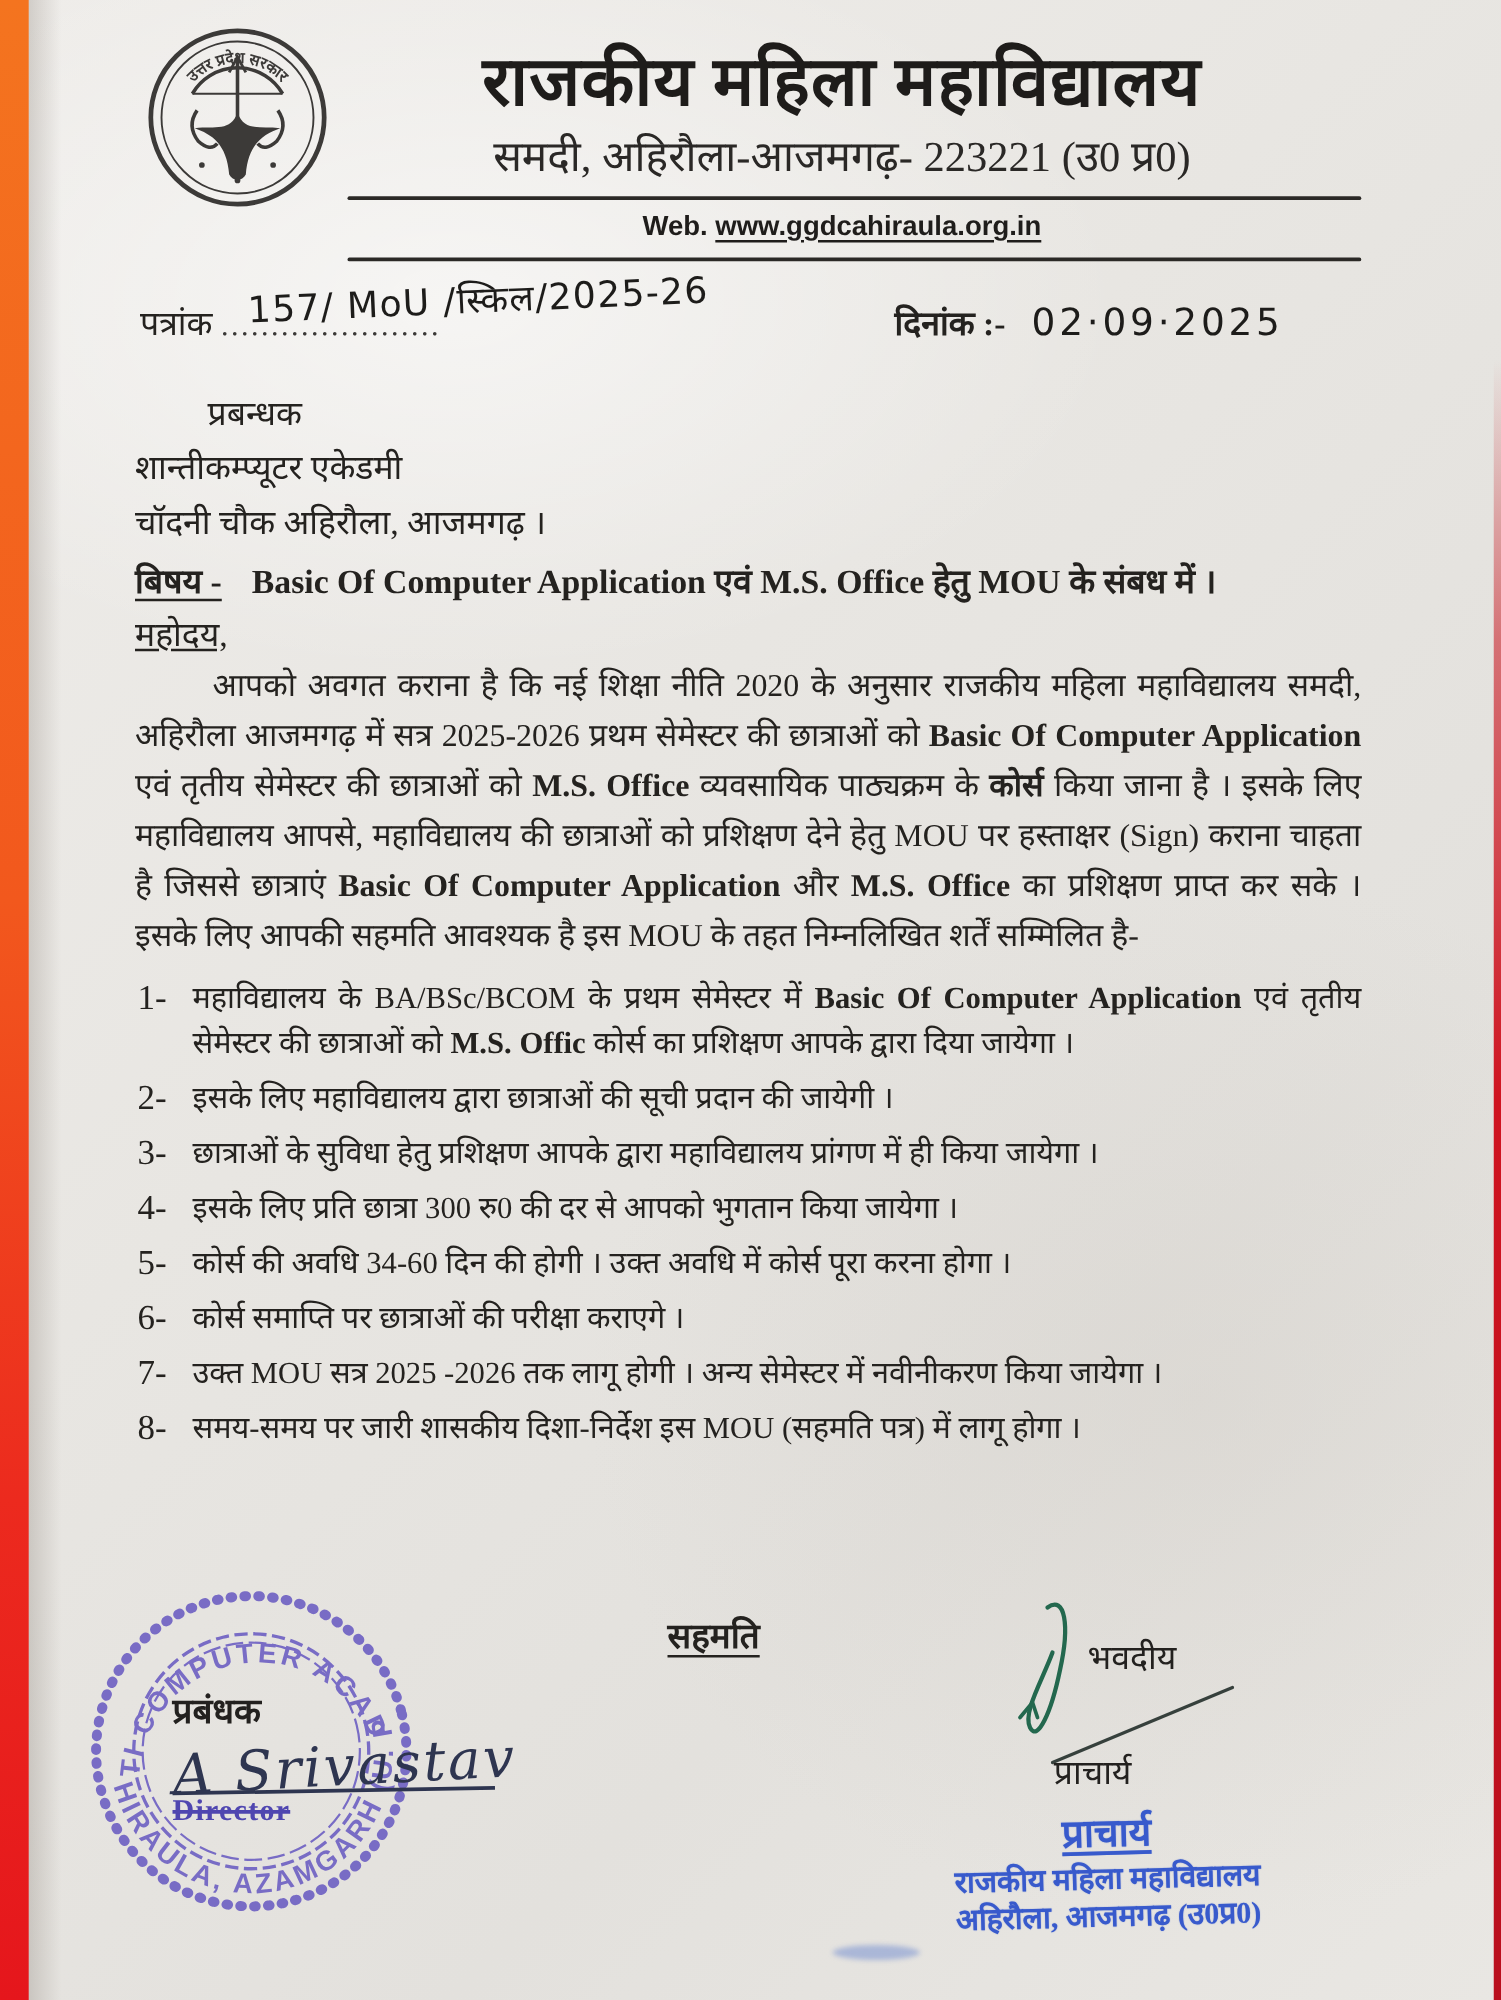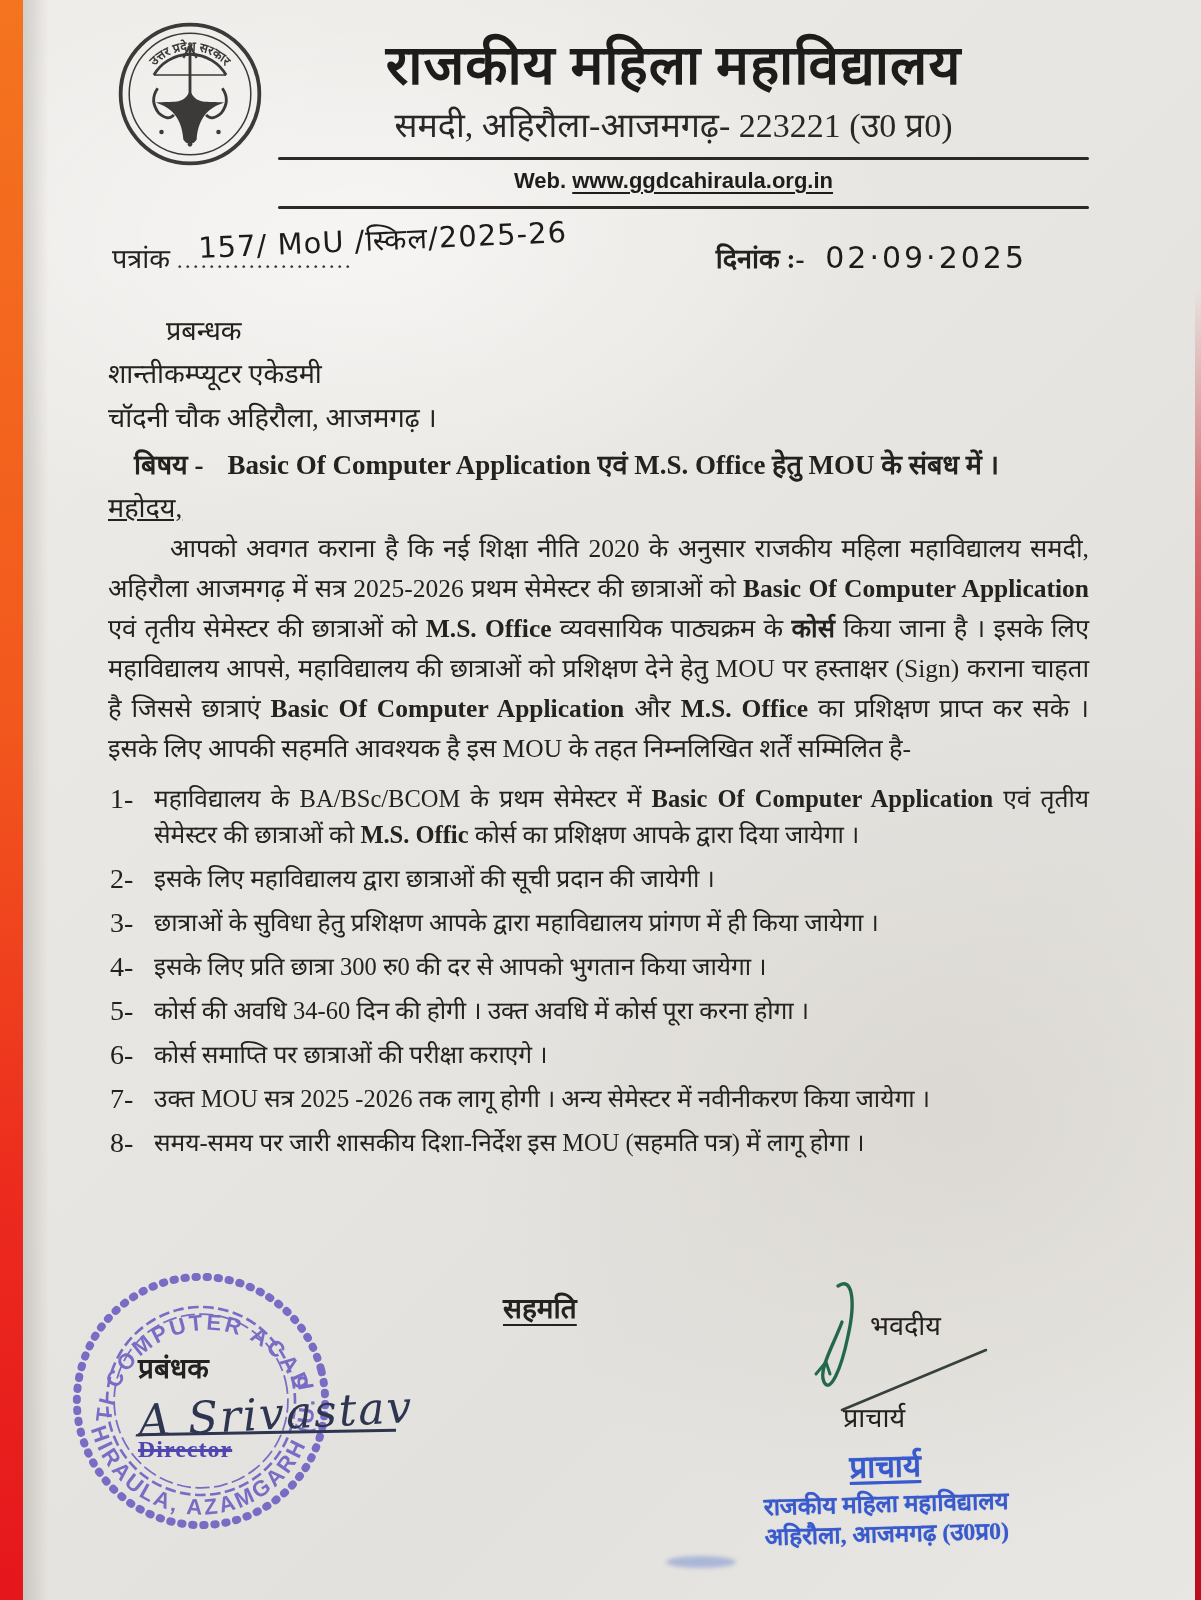--- a/index.html
+++ b/index.html
@@ -42,32 +42,32 @@
   .hand { font-family:"DejaVu Sans","Liberation Sans",sans-serif; color:#1d1c1a; }
   .ref-number { position:absolute; left:86px; top:-20px; font-size:29px; white-space:nowrap;
     transform:rotate(-2.5deg); letter-spacing:1px; }
   .date-right { font-size:27px; font-weight:bold; padding-right:58px; }
   .date-value { font-weight:normal; font-size:30px; letter-spacing:3px; margin-left:14px; }
 
   
   .recipient { margin-top:34px; font-size:27px; line-height:1.62; }
   .recipient .indent1 { padding-left:58px; }
   .subject { margin-top:4px; font-size:27px; font-weight:bold; }
-  .subject-label { text-underline-offset:5px; margin-right:24px;margin-left:26px; }
+  .subject-label { text-decoration:underline; text-underline-offset:5px; margin-right:24px; }
   .salutation { margin-top:6px; font-size:27px;text-decoration:underline; }
   .body-para { margin-top:4px; font-size:25.5px; line-height:40px; text-align:justify; text-indent:62px; }
   .body-para b, .list b { font-family:"Liberation Serif","DejaVu Serif",serif; }
 
   
   .list { list-style:none; margin-top:12px; }
   .list li { position:relative; padding-left:46px; font-size:24.5px; line-height:36px; margin-bottom:8px; text-align:justify; }
   .list .num { position:absolute; left:2px; top:0; font-size:28px; }
 
   
-  .consent { position:absolute; left:503px; top:1288px; font-size:28px; font-weight:bold;
+  .consent { position:absolute; left:534px; top:1288px; font-size:28px; font-weight:bold;
     text-decoration:underline; text-underline-offset:6px; }
 
   .stamp-left { position:absolute; left:68px; top:1268px; width:266px; height:266px;
     color:#6a5cc2; opacity:.88; transform:rotate(-14deg); }
   .stamp-arc { font-family:"Liberation Sans","DejaVu Sans",sans-serif; font-weight:bold;
     font-size:25px; letter-spacing:3px; fill:currentColor; }
 
   .sig-left { position:absolute; left:138px; top:1348px; }
   .sig-left .role { font-size:28px; font-weight:bold; color:#23211f; }
   .sig-left .signature { display:inline-block; margin-top:2px; font-size:44px; font-style:italic;

